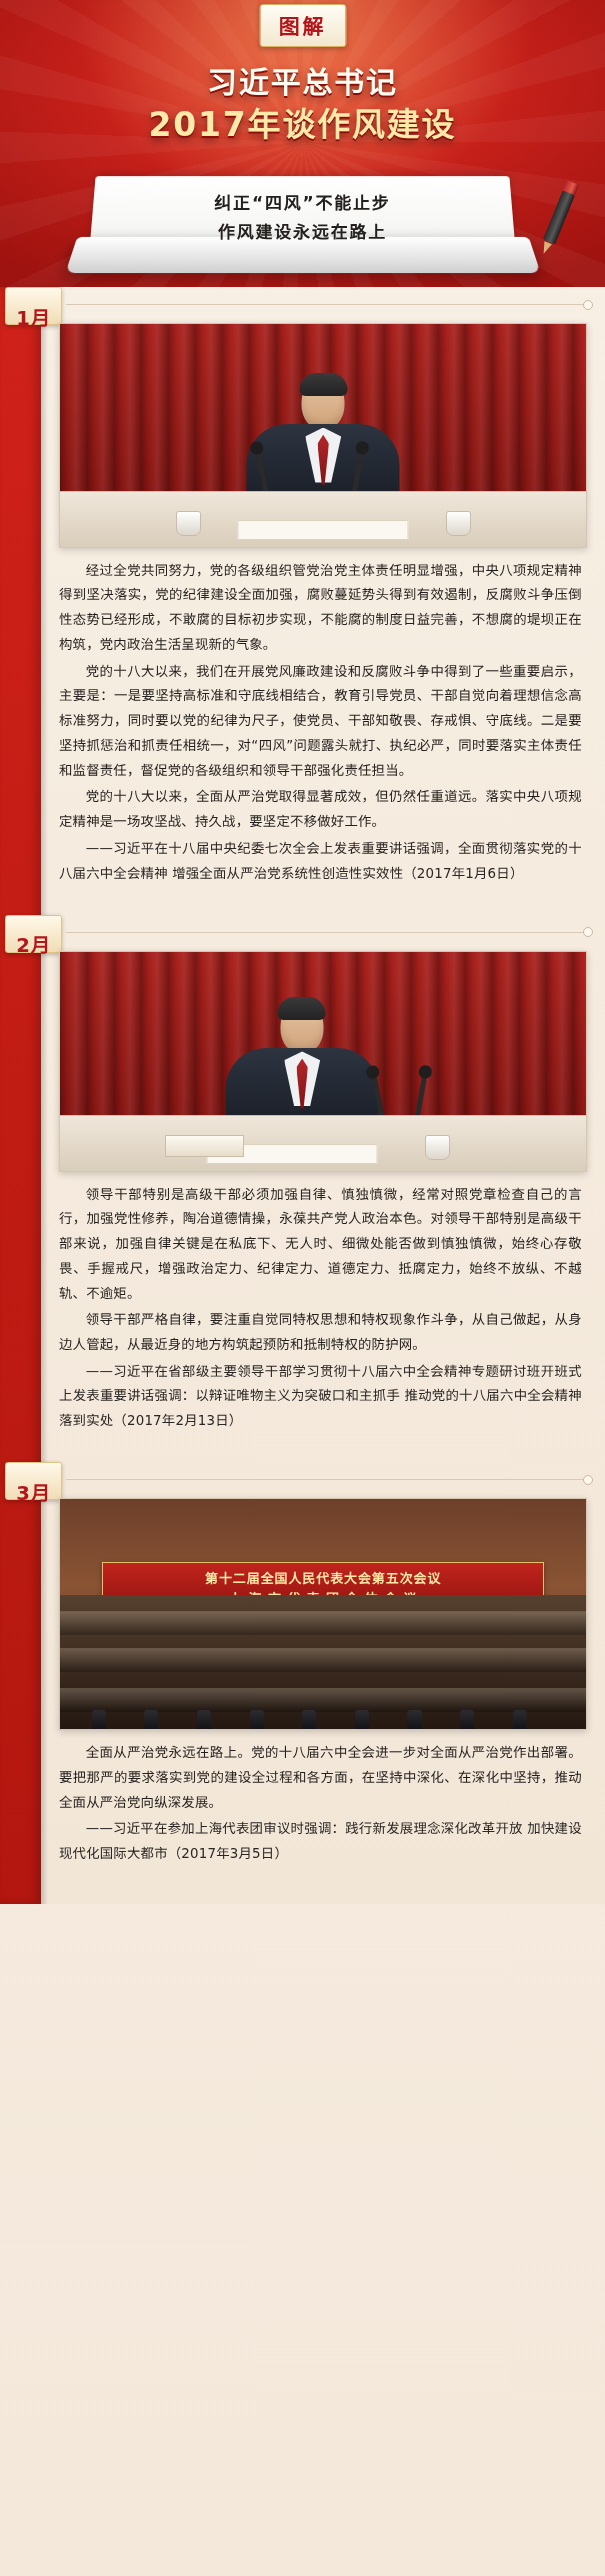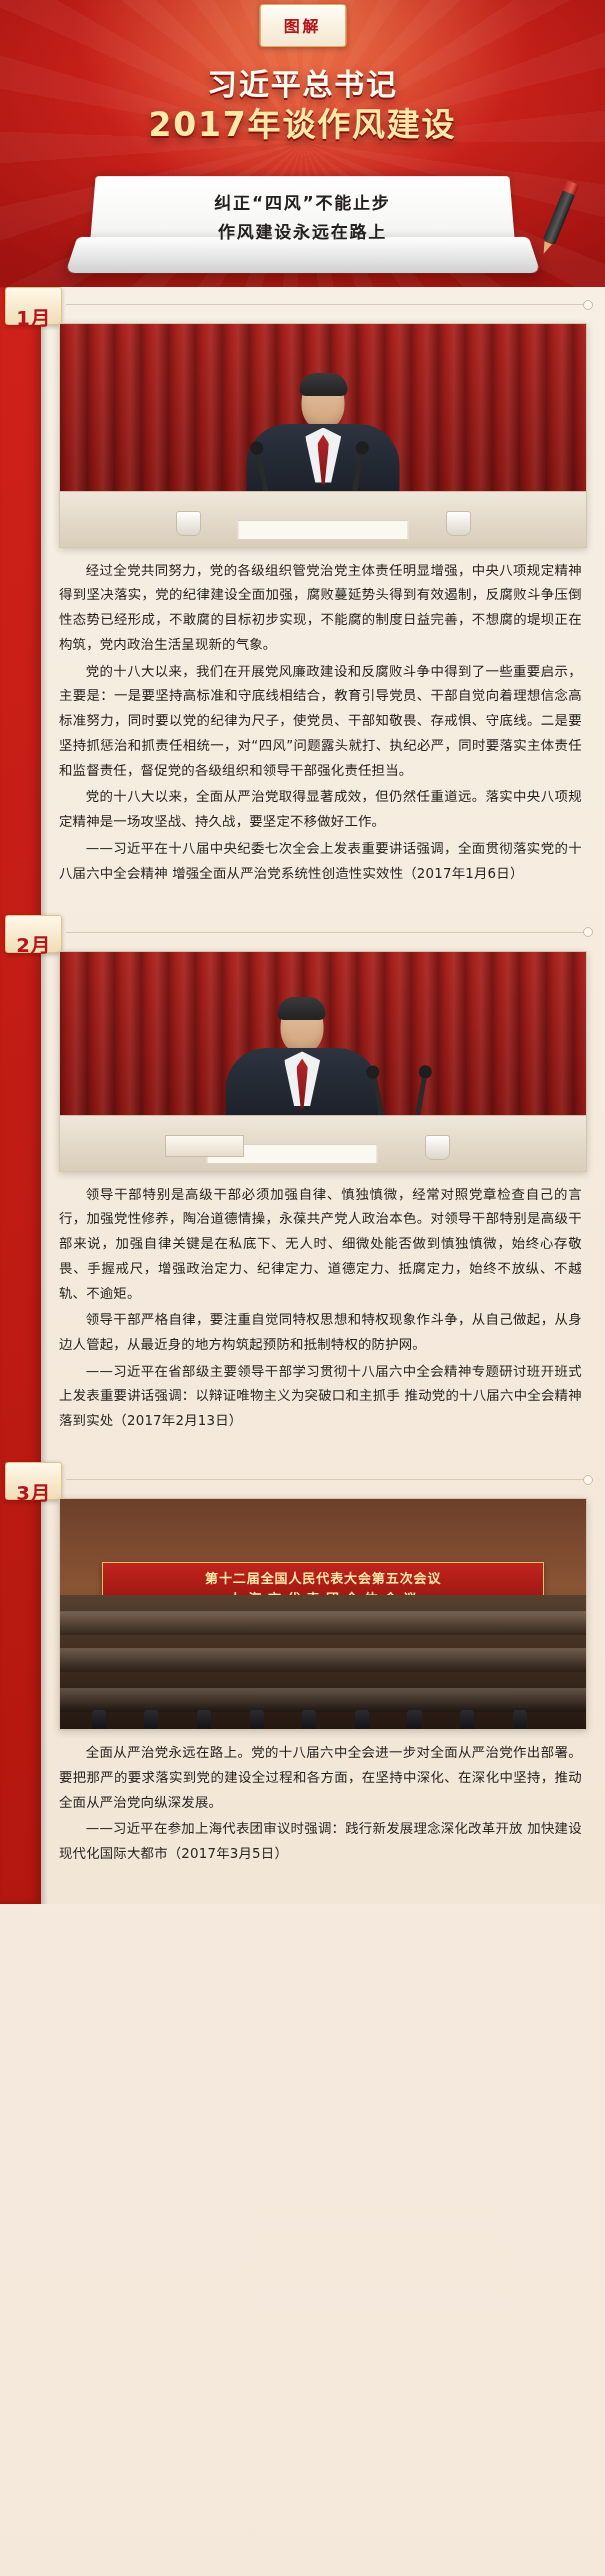--- a/index.html
+++ b/index.html
@@ -45,42 +45,42 @@
   .badge{
     position:absolute; left:50%; top:3.6px; transform:translateX(-50%);
     width:85px; height:41px; z-index:6;
     background:linear-gradient(180deg,#fffdf5,#f3e7cf);
     border:1.8px solid #d8b25f;
     border-radius:3.6px;
     box-shadow:0 1.8px 5.3px rgba(0,0,0,.25);
     display:flex;align-items:center;justify-content:center;
   }
   .badge span{
-    color:#b4151a; font-size:16px; font-weight:bold; letter-spacing:2.7px;
+    color:#b4151a; font-size:21px; font-weight:bold; letter-spacing:2.7px;
     font-family:"DejaVu Sans","Liberation Sans",sans-serif;
   }
   .badge-arc{
     position:absolute; left:50%; top:-23px; transform:translateX(-50%);
     width:223px;height:80px;border-radius:50%;
     border:2.7px solid rgba(255,222,150,.85);
     border-bottom-color:transparent;border-left-color:transparent;border-right-color:transparent;
     z-index:5;
   }
   .title-wrap{
     position:absolute;left:0;right:0;top:66px;text-align:center;z-index:7;
   }
   .title1,.title2{
     font-family:"DejaVu Sans","Liberation Sans",sans-serif;
     font-weight:bold;
     color:#fffdf2;
     letter-spacing:1.8px;
     text-shadow:0 1.8px 0 #8c0f0c, 0 3.6px 9px rgba(0,0,0,.45);
     line-height:1.28;
   }
-  .title1{font-size:30px;}
+  .title1{font-size:30px;font-family:Liberation Mono, monospace;}
   .title2{font-size:33px;color:#ffe9a8;}
   
   .book{
     position:absolute;left:50%;bottom:12.5px;transform:translateX(-50%);
     width:463px;height:105px;z-index:7;
   }
   .book-base{
     position:absolute;left:0;bottom:0;width:463px;height:41px;
     background:linear-gradient(180deg,#ffffff 0%,#e7e7e7 55%,#cfcfcf 100%);
     border-radius:5.3px 5.3px 9px 9px;

